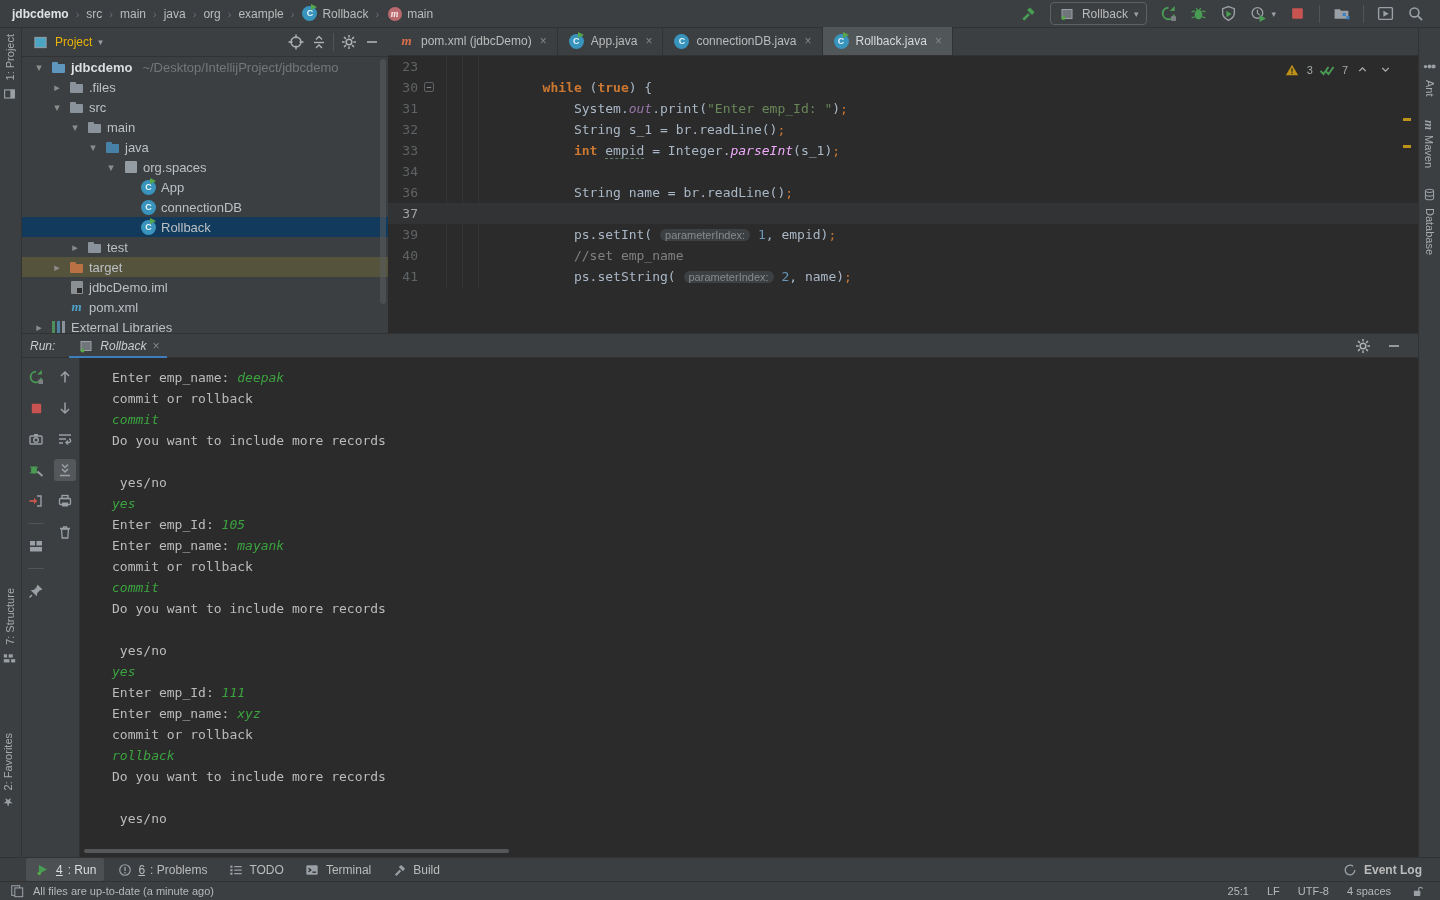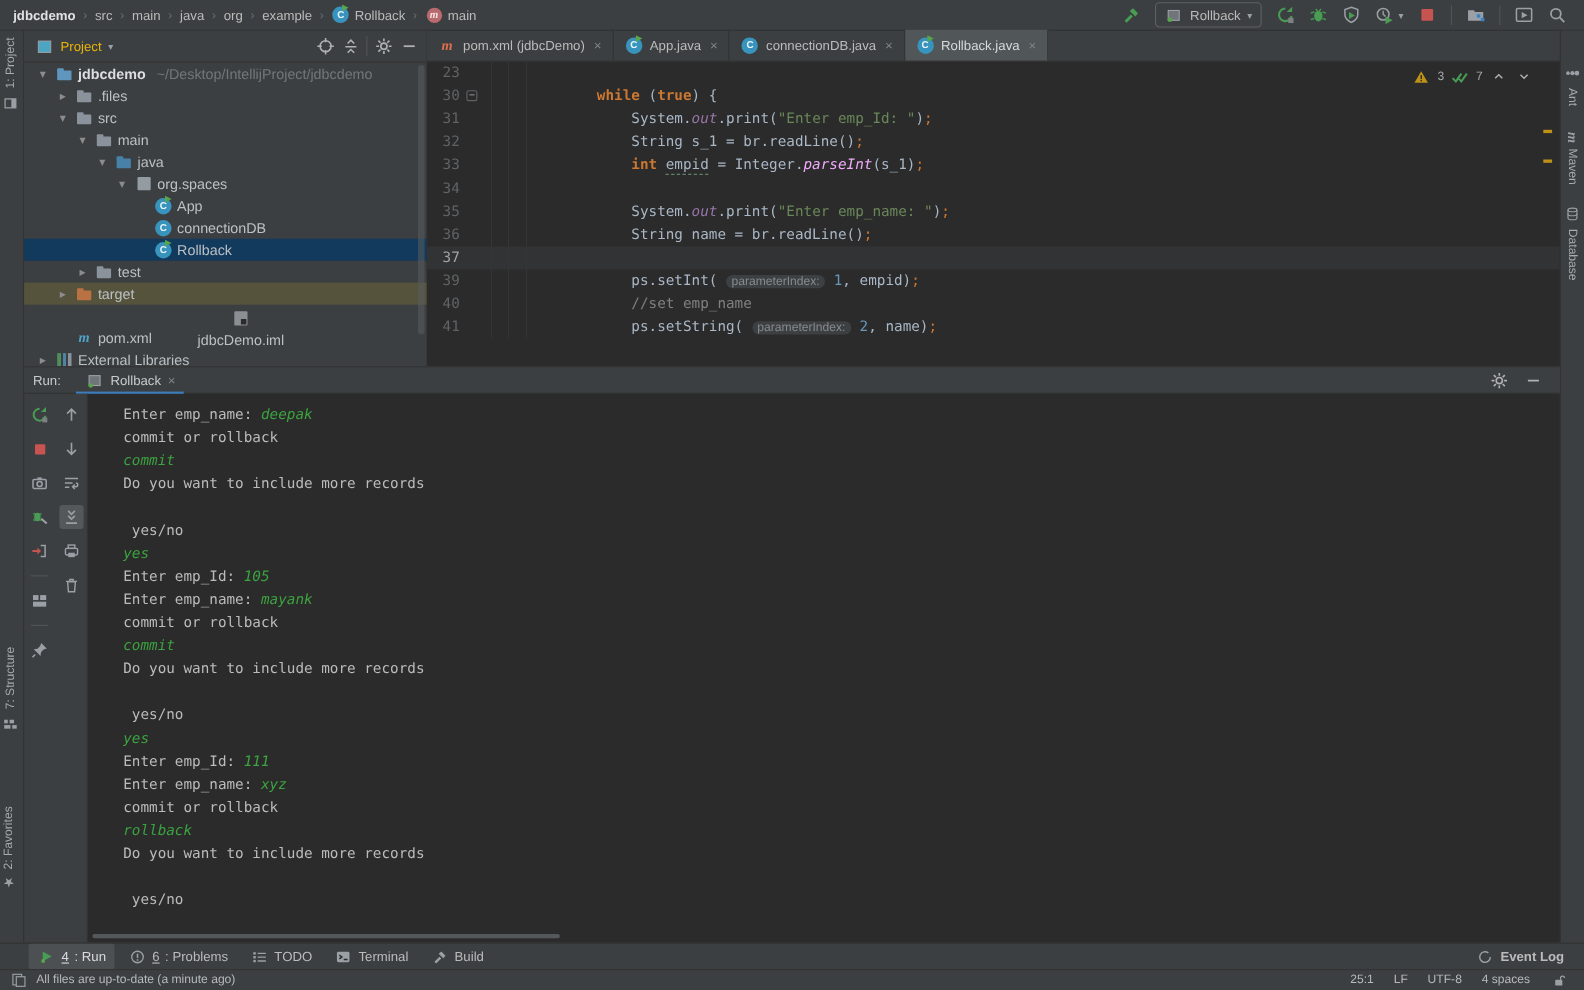--- a/index.html
+++ b/index.html
@@ -90,21 +90,21 @@
   .tk-sm{color:#f0abfc;font-style:italic;} .tk-sc{color:#CC7832;}
   .tk-u{color:#A9B7C6;border-bottom:1px dashed #5F826B;}
   .hint{background:#3D4043;color:#868A8D;border-radius:7px;padding:0 5px;font-size:11px;
     font-family:"Liberation Sans",sans-serif;}
   #inspections{position:absolute;right:24px;top:5px;display:flex;align-items:center;gap:6px;
     font:11px "Liberation Sans",sans-serif;color:#A7ABAE;}
   .stripe-mark{position:absolute;right:7px;width:8px;height:3px;background:#BE9117;}
 
   
   #run-panel{position:absolute;left:22px;top:333px;width:1396px;height:524px;background:#3C3F41;border-top:1px solid #323232;}
-  #run-header{height:24px;display:flex;align-items:center;font-size:12px;border-bottom:1px solid #323232;}
+  #run-header{height:24px;display:flex;align-items:center;font-size:12px;border-bottom:1px solid #323232;font-style:italic;}
   #run-label{padding:0 14px 0 8px;color:#C8CBCD;}
   #run-tab{display:flex;align-items:center;gap:6px;height:24px;padding:0 8px;position:relative;color:#C8CBCD;}
   #run-tab::after{content:"";position:absolute;left:0;right:0;bottom:-1px;height:3px;background:#3D7DBC;}
   #run-header .spacer{flex:1;}
   #run-header .hicons{display:flex;gap:14px;padding-right:16px;}
   #run-body{position:relative;height:499px;background:#2B2B2B;}
   #run-toolbar{position:absolute;left:0;top:0;bottom:0;width:58px;background:#3C3F41;border-right:1px solid #323232;display:flex;}
   .rt-col{width:29px;display:flex;flex-direction:column;align-items:center;padding-top:8px;gap:9px;}
   .rt-col .ic-w{width:22px;height:22px;border-radius:3px;}
   .rt-col .ic-w.active{background:#55585A;}
@@ -407,21 +407,21 @@
           </span>
           <span class="lbl">test</span>
         </div>
         <div class="trow highlighted" style="padding-left: 28px;">
           <span class="chev">▸</span>
           <span class="ic-w">
             <span class="foldr f-exc"></span>
           </span>
           <span class="lbl">target</span>
         </div>
-        <div class="trow" style="padding-left: 28px; flex-direction: column;">
+        <div class="trow" style="padding-left: 28px;">
           <span class="chev"></span>
           <span class="ic-w">
             <span class="imlic"></span>
           </span>
           <span class="lbl">jdbcDemo.iml</span>
         </div>
         <div class="trow" style="padding-left: 28px;">
           <span class="chev"></span>
           <span class="ic-w">
             <span class="mvn blue">m</span>
@@ -523,25 +523,20 @@
         </div>
         <div class="cl">
           <span class="ln">33</span>
           <span class="gut"></span>
           <span class="ct"><span class="tk-k">            int</span><span class="tk-d"> </span><span class="tk-u">empid</span><span class="tk-d"> = Integer.</span><span class="tk-sm">parseInt</span><span class="tk-d">(s_1)</span><span class="tk-sc">;</span></span>
         </div>
         <div class="cl">
           <span class="ln">34</span>
           <span class="gut"></span>
           <span class="ct"></span>
-        </div>
-        <div class="cl">
-          <span class="ln">35</span>
-          <span class="gut"></span>
-          <span class="ct"><span class="tk-d">            System.</span><span class="tk-f">out</span><span class="tk-d">.print(</span><span class="tk-s">"Enter emp_name: "</span><span class="tk-d">)</span><span class="tk-sc">;</span></span>
         </div>
         <div class="cl">
           <span class="ln">36</span>
           <span class="gut"></span>
           <span class="ct"><span class="tk-d">            String name = br.readLine()</span><span class="tk-sc">;</span></span>
         </div>
         <div class="cl cur">
           <span class="ln" style="color: rgb(164, 163, 163);">37</span>
           <span class="gut"></span>
           <span class="ct"></span>

